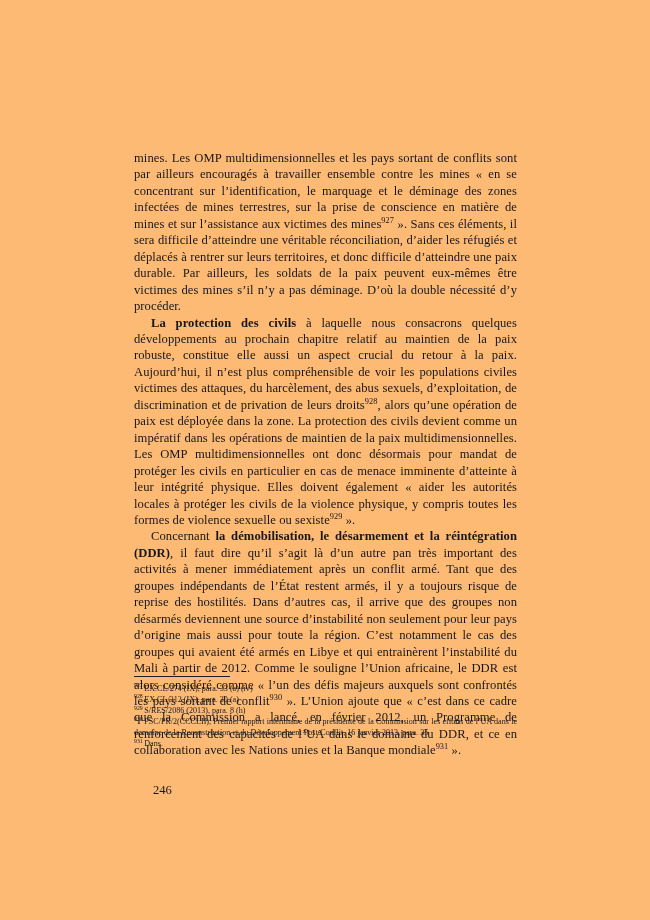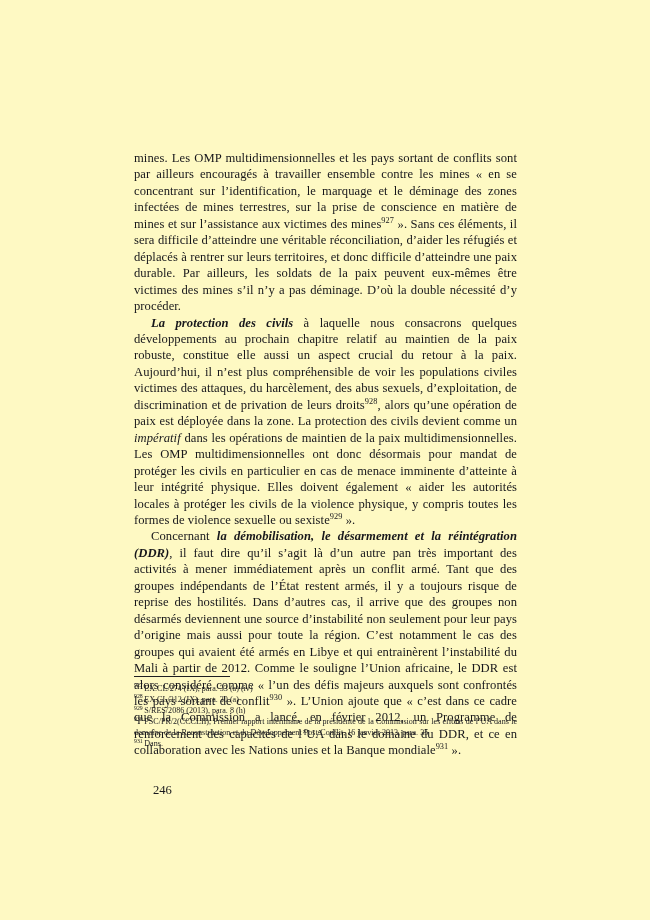--- a/index.html
+++ b/index.html
@@ -15,21 +15,21 @@
     color: #16161a;
     -webkit-font-smoothing: antialiased;
   }
 
   #page {
     position: absolute;
     left: 0;
     top: 0;
     width: 650px;
     height: 920px;
-    background: #fef9c3;
+    background: #fdba74;
     overflow: hidden;
   }
 
   
   #body-text {
     position: absolute;
     left: 134px;
     top: 150px;
     width: 383px;
   }
@@ -46,24 +46,22 @@
   }
   .para + .para {
     margin-top: 0;
   }
   .para.indent {
     text-indent: 17px;
   }
 
   .bi {
     font-weight: bold;
-    font-style: italic;
   }
   .it {
-    font-style: italic;
   }
 
   sup.fnref {
     font-size: 0.66em;
     vertical-align: super;
     line-height: 0;
     letter-spacing: 0.01em;
   }
 
   

